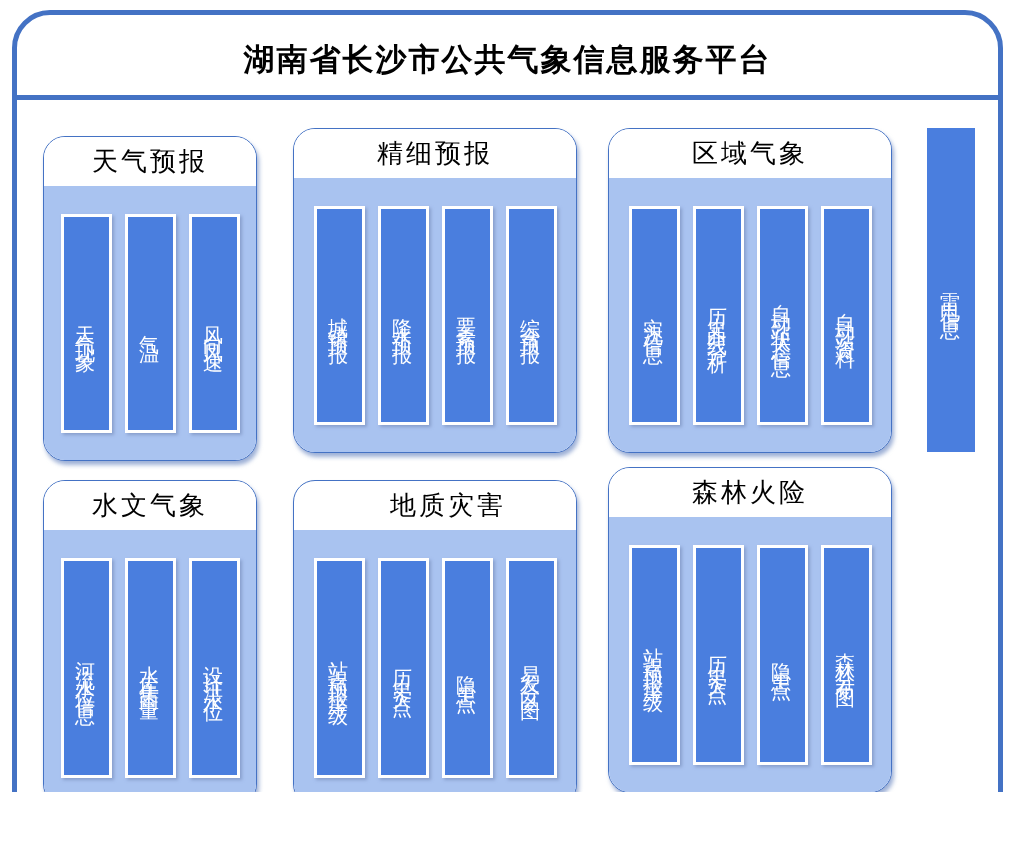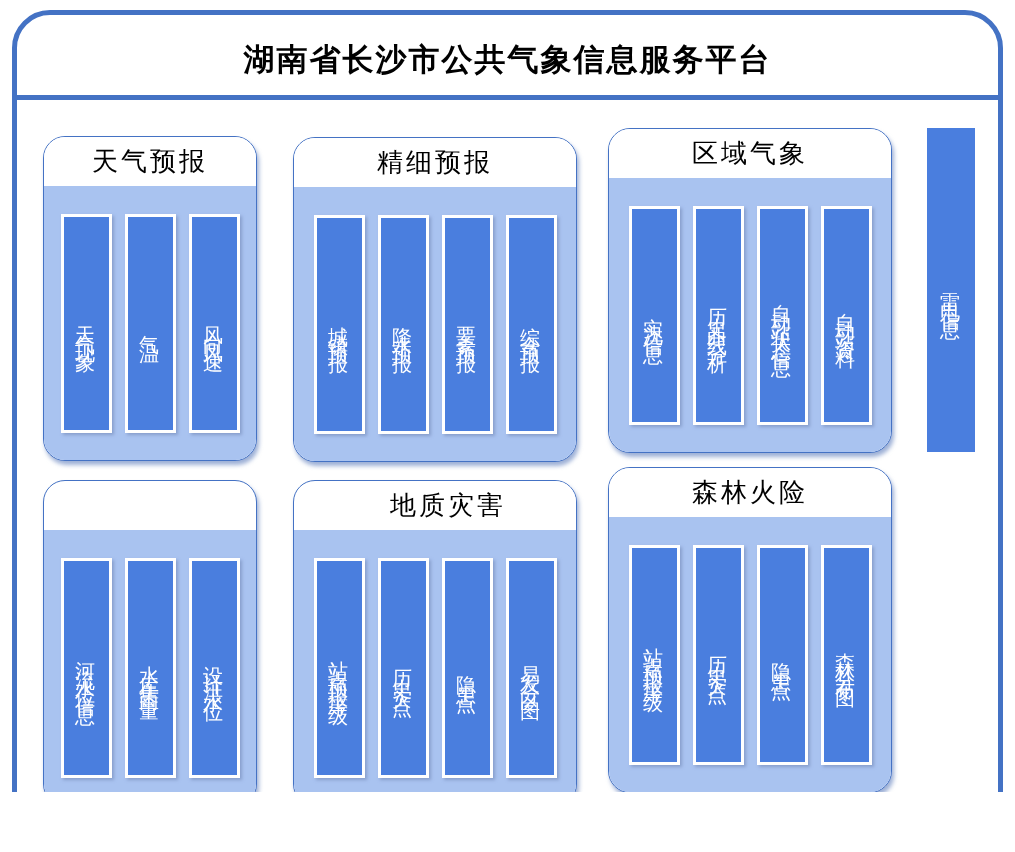--- a/index.html
+++ b/index.html
@@ -100,21 +100,21 @@
     writing-mode: vertical-rl;
     text-orientation: upright;
     color: #ffffff;
     font-size: 20px;
     letter-spacing: 9px;
     padding-top: 9px;
     white-space: nowrap;
   }
   
   .p1 { left: 43px;  top: 136px; width: 214px; height: 325px; }
-  .p2 { left: 293px; top: 137px; width: 284px; height: 325px; }
+  .p2 { left: 293px; top: 128px; width: 284px; height: 325px; }
   .p3 { left: 608px; top: 128px; width: 284px; height: 325px; text-align: right; }
   .p4 { left: 43px;  top: 480px; width: 214px; height: 326px; }
   .p5 { left: 293px; top: 480px; width: 284px; height: 326px; padding-left: 26px; }
   .p6 { left: 608px; top: 467px; width: 284px; height: 326px; }
   
   .side-bar {
     position: absolute;
     left: 927px;
     top: 128px;
     width: 48px;
@@ -180,20 +180,21 @@
       <div class="module-bar">
           <span class="vtext">自动站状态信息</span>
         </div>
       <div class="module-bar">
           <span class="vtext">自动站资料</span>
         </div>
     </div>
   </div>
 
   <div class="panel row2 p4">
+    <div class="panel-header">水文气象</div>
     <div class="panel-body">
       <div class="module-bar">
           <span class="vtext">河流水位信息</span>
         </div>
       <div class="module-bar">
           <span class="vtext">水库集雨量</span>
         </div>
       <div class="module-bar">
           <span class="vtext">设计洪水位</span>
         </div>

